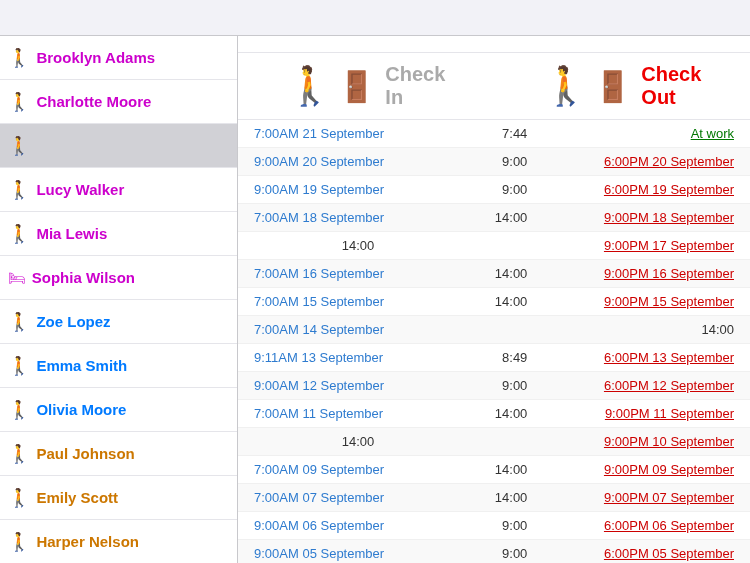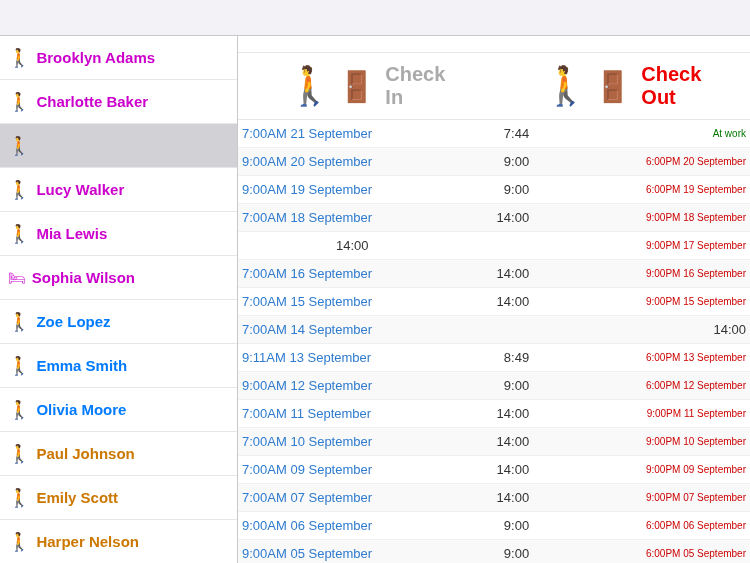--- a/index.html
+++ b/index.html
@@ -31,26 +31,26 @@
 
     
     .check-row { display: flex; align-items: center; padding: 10px 0; border-bottom: 1px solid #e5e5ea; }
     .check-in-area { flex: 1; display: flex; align-items: center; justify-content: center; }
     .check-out-area { flex: 1; display: flex; align-items: center; justify-content: center; }
     .check-label { font-size: 20px; font-weight: 600; margin-left: 6px; }
     .check-label-gray { color: #aaa; }
     .check-label-red { color: #e00; }
 
     
-    .table-row { display: flex; align-items: center; height: 28px; border-bottom: 1px solid #f0f0f0; padding: 0 4px; gap: 16px; }
+    .table-row { display: flex; align-items: center; height: 28px; border-bottom: 1px solid #f0f0f0; padding: 0 16px; gap: 16px; }
     .table-row:nth-child(odd) { background: #fff; }
     .table-row:nth-child(even) { background: #f9f9f9; }
     .col-checkin { flex: 2; font-size: 13px; color: #2e7bcf; }
     .col-hours { flex: 0.7; font-size: 13px; color: #333; text-align: right; }
-    .col-checkout { flex: 2; font-size: 10px; color: #cc0000; text-align: right; }
+    .col-checkout { flex: 2; font-size: 13px; color: #cc0000; text-align: right; text-decoration: underline; }
 
     
     .sidebar::-webkit-scrollbar { width: 4px; }
     .sidebar::-webkit-scrollbar-thumb { background: #ccc; border-radius: 2px; }
     .content::-webkit-scrollbar { width: 4px; }
     .content::-webkit-scrollbar-thumb { background: #ccc; border-radius: 2px; }
   </style>
 </head>
 <body>
 
@@ -62,21 +62,21 @@
 </div>
 
 <div class="main">
   <div class="sidebar" id="sidebar-list">
   <div class="sidebar-item">
         <span class="icon-walk" style="color:#cc00cc">🚶</span>
         <span class="worker-name" style="color:#cc00cc">Brooklyn Adams</span>
       </div>
       <div class="sidebar-item">
         <span class="icon-walk" style="color:#cc00cc">🚶</span>
-        <span class="worker-name" style="color:#cc00cc">Charlotte Baker</span>
+        <span class="worker-name" style="color:#cc00cc">Charlotte Moore</span>
       </div>
       <div class="sidebar-item selected">
         <span class="icon-walk" style="color:#cc00cc">🚶</span>
       </div>
       <div class="sidebar-item">
         <span class="icon-walk" style="color:#cc00cc">🚶</span>
         <span class="worker-name" style="color:#cc00cc">Lucy Walker</span>
       </div>
       <div class="sidebar-item">
         <span class="icon-walk" style="color:#cc00cc">🚶</span>
@@ -176,21 +176,20 @@
       <span class="col-checkin">9:00AM 12 September</span>
       <span class="col-hours">9:00</span>
       <span class="col-checkout" style="color:#cc0000">6:00PM 12 September</span>
     </div>
         <div class="table-row">
       <span class="col-checkin">7:00AM 11 September</span>
       <span class="col-hours">14:00</span>
       <span class="col-checkout" style="color:#cc0000">9:00PM 11 September</span>
     </div>
         <div class="table-row">
-      <span class="col-checkin">7:00AM 10 September</span>
       <span class="col-hours">14:00</span>
       <span class="col-checkout" style="color:#cc0000">9:00PM 10 September</span>
     </div>
         <div class="table-row">
       <span class="col-checkin">7:00AM 09 September</span>
       <span class="col-hours">14:00</span>
       <span class="col-checkout" style="color:#cc0000">9:00PM 09 September</span>
     </div>
         <div class="table-row">
       <span class="col-checkin">7:00AM 07 September</span>

